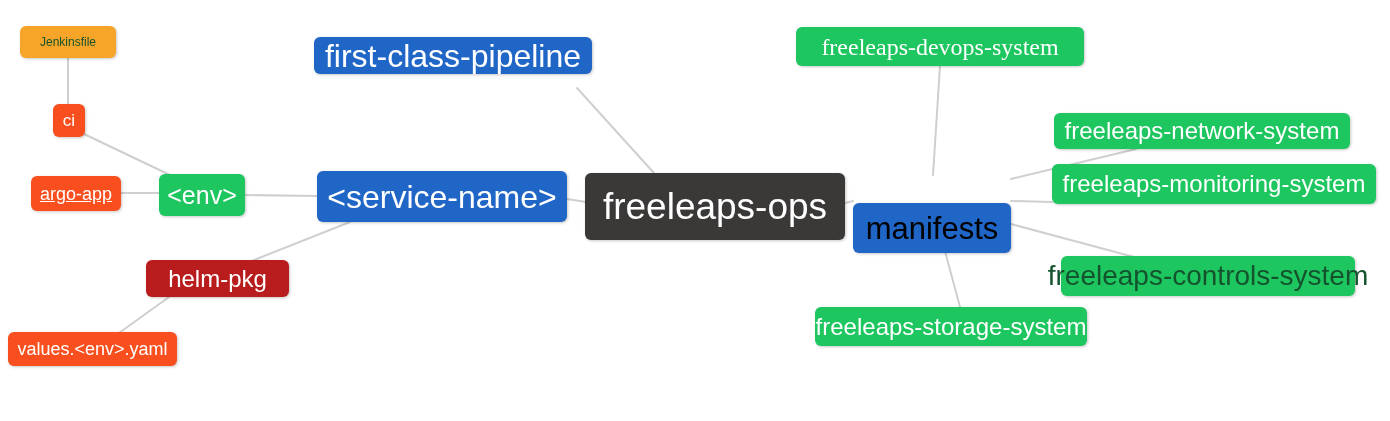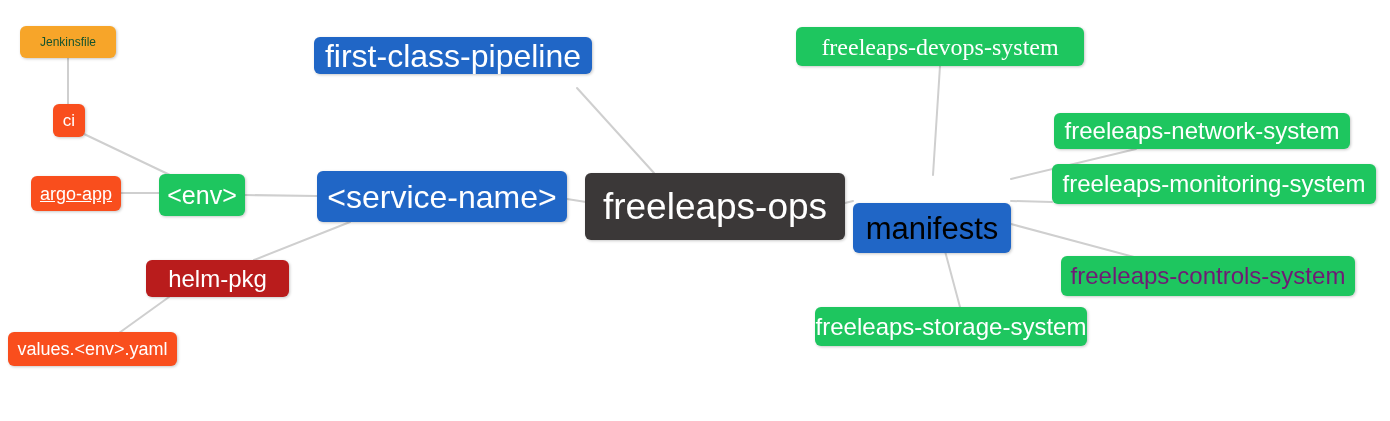--- a/index.html
+++ b/index.html
@@ -65,16 +65,16 @@
       <div class="node" style="left: 853px; top: 175px; width: 158px; height: 50px; font-size: 31px; background: rgb(32, 102, 198); color: #000000; margin-top: 28px;">manifests</div>
       <div class="node" style="left: 159px; top: 174px; width: 86px; height: 42px; font-size: 25px; background: rgb(30, 198, 95); color: rgb(255, 255, 255);">&lt;env&gt;</div>
       <div class="node" style="left: 146px; top: 260px; width: 143px; height: 37px; font-size: 24px; background: #b91c1c; color: rgb(255, 255, 255);">helm-pkg</div>
       <div class="node" style="left: 53px; top: 104px; width: 32px; height: 33px; font-size: 17px; background: rgb(249, 78, 29); color: rgb(255, 255, 255);">ci</div>
       <div class="node" style="left: 31px; top: 176px; width: 90px; height: 35px; font-size: 18px; background: rgb(249, 78, 29); color: rgb(255, 255, 255); text-decoration: underline;">argo-app</div>
       <div class="node" style="left: 20px; top: 26px; width: 96px; height: 32px; font-size: 12px; background: rgb(247, 165, 41); color: #14532d;">Jenkinsfile</div>
       <div class="node" style="left: 8px; top: 332px; width: 169px; height: 34px; font-size: 18px; background: rgb(249, 78, 29); color: rgb(255, 255, 255);">values.&lt;env&gt;.yaml</div>
       <div class="node" style="left: 796px; top: 27px; width: 288px; height: 39px; font-size: 24px; background: rgb(30, 198, 95); color: rgb(255, 255, 255); font-family: Liberation Serif, serif;">freeleaps-devops-system</div>
       <div class="node" style="left: 1054px; top: 113px; width: 296px; height: 36px; font-size: 24px; background: rgb(30, 198, 95); color: rgb(255, 255, 255);">freeleaps-network-system</div>
       <div class="node" style="left: 1052px; top: 164px; width: 324px; height: 40px; font-size: 24px; background: rgb(30, 198, 95); color: rgb(255, 255, 255); text-align: right;">freeleaps-monitoring-system</div>
-      <div class="node" style="left: 1061px; top: 256px; width: 294px; height: 40px; font-size: 24px; background: rgb(30, 198, 95); color: #701a75;">freeleaps-controls-system</div>
+      <div class="node" style="left: 1061px; top: 256px; width: 294px; height: 40px; font-size: 28px; background: rgb(30, 198, 95); color: #14532d;">freeleaps-controls-system</div>
       <div class="node" style="left: 815px; top: 307px; width: 272px; height: 39px; font-size: 24px; background: rgb(30, 198, 95); color: rgb(255, 255, 255);">freeleaps-storage-system</div>
     </div>
 </div>
 
 </body></html>

